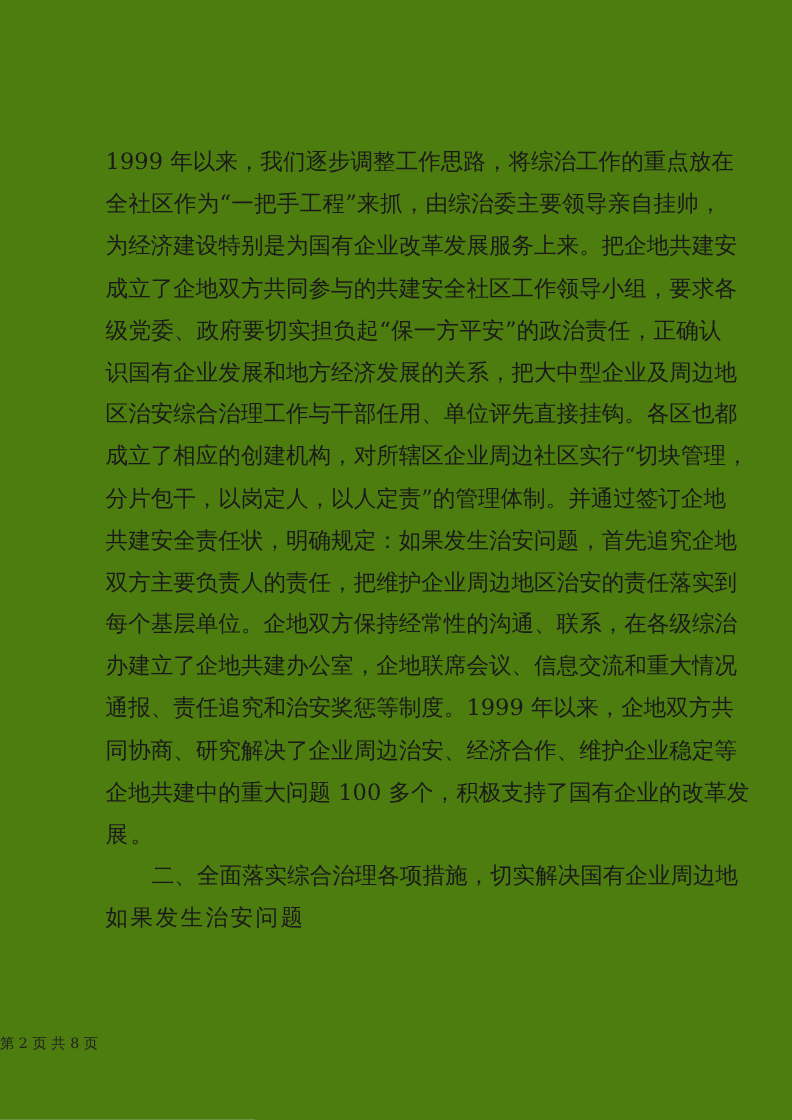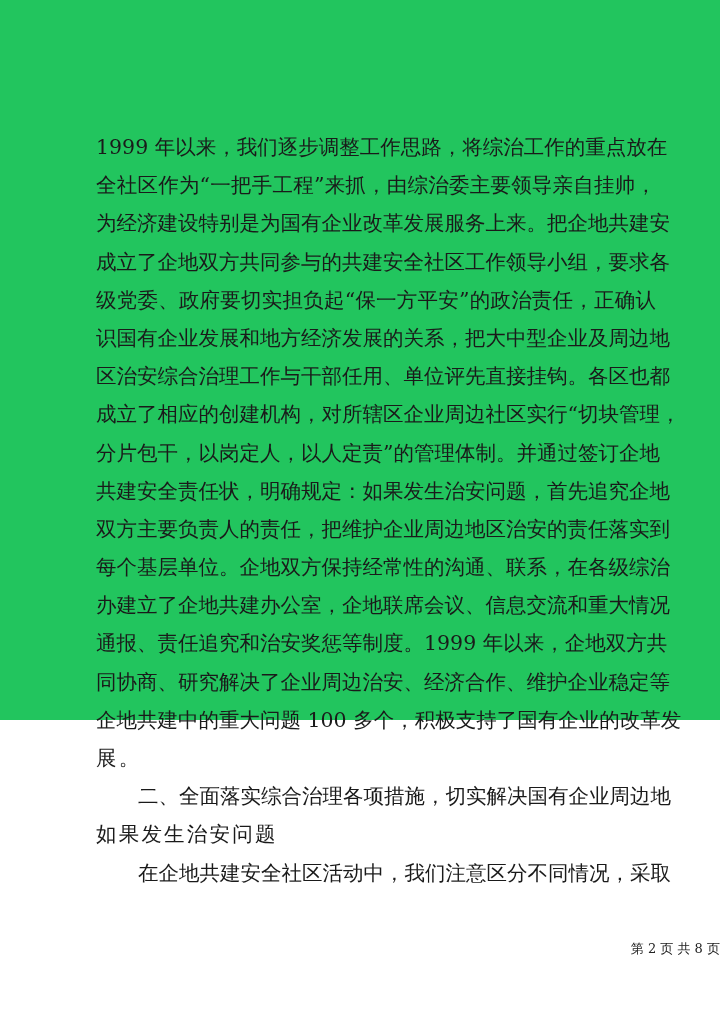--- a/index.html
+++ b/index.html
@@ -1,29 +1,29 @@
 <!DOCTYPE html>
 <html><head>
 <meta charset="utf-8">
 <style>
   html, body { margin: 0; padding: 0; background: #ffffff; }
   body { width: 720px; height: 1018px; position: relative; overflow: hidden; }
   .page {
-    position: absolute; left: 0; top: 0; width: 720px; height: 720px; background: #22c55e;
+    position: absolute; left: 0; top: 0; width: 720px; height: 1018px; background: #4d7c0f;
   }
   .body-text {
     position: absolute; left: 96px; top: 128px; width: 560px;
     font-family: "DejaVu Serif", "Liberation Serif", serif;
     font-size: 20.5px; line-height: 38.2px; color: #1a1a1a;
   }
   .line { display: block; white-space: nowrap; height: 38.2px; letter-spacing: 2.2px; }
   .line.justify { text-align-last: justify; text-align: justify; letter-spacing: 0; }
   .indent { padding-left: 42px; }
   .footer {
-    position: absolute; left: 0; width: 720px; top: 940px; text-align: right;
+    position: absolute; left: 0; width: 720px; top: 940px; text-align: left;
     font-family: "DejaVu Serif", "Liberation Serif", serif;
     font-size: 13px; color: #222;
   }
 </style>
 </head>
 <body>
 
 <div class="page">
   <div class="body-text">
     <span class="line justify">1999 年以来，我们逐步调整工作思路，将综治工作的重点放在</span>
@@ -38,16 +38,15 @@
     <span class="line justify">共建安全责任状，明确规定：如果发生治安问题，首先追究企地</span>
     <span class="line justify">双方主要负责人的责任，把维护企业周边地区治安的责任落实到</span>
     <span class="line justify">每个基层单位。企地双方保持经常性的沟通、联系，在各级综治</span>
     <span class="line justify">办建立了企地共建办公室，企地联席会议、信息交流和重大情况</span>
     <span class="line justify">通报、责任追究和治安奖惩等制度。1999 年以来，企地双方共</span>
     <span class="line justify">同协商、研究解决了企业周边治安、经济合作、维护企业稳定等</span>
     <span class="line justify">企地共建中的重大问题 100 多个，积极支持了国有企业的改革发</span>
     <span class="line">展。</span>
     <span class="line justify indent">二、全面落实综合治理各项措施，切实解决国有企业周边地</span>
     <span class="line">如果发生治安问题</span>
-    <span class="line justify indent">在企地共建安全社区活动中，我们注意区分不同情况，采取</span>
   </div>
   <div class="footer">第 2 页  共 8 页</div>
 </div>
 
 </body></html>

